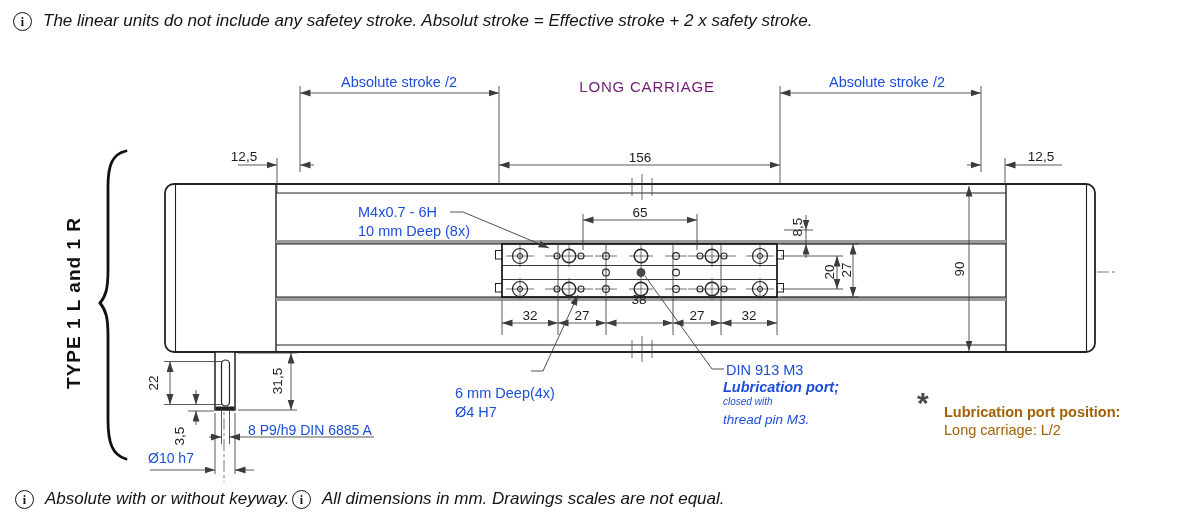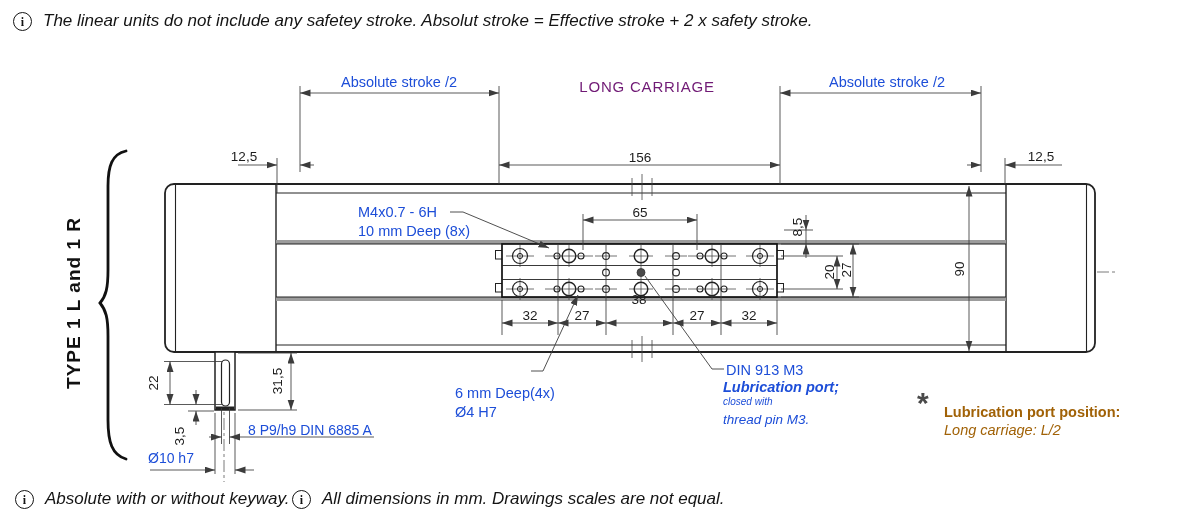--- a/index.html
+++ b/index.html
@@ -250,21 +250,21 @@
   <div class="txt lbl lube-bold" style="left:723px;top:379px;">Lubrication port;</div>
   <div class="txt lbl lube-it" style="left:723px;top:396px;font-size:10px;">closed with</div>
   <div class="txt lbl lube-it" style="left:723px;top:412px;font-size:13.5px;">thread pin M3.</div>
   <div class="txt lbl" style="left:248px;top:422px;font-size:14px;">8 P9/h9 DIN 6885 A</div>
   <div class="txt lbl" style="left:148px;top:450px;font-size:14px;">Ø10 h7</div>
 
   <div class="txt type-label rot" style="left:74px;top:303px;">TYPE 1 L and 1 R</div>
 
   <div class="txt asterisk" style="left:917px;top:390px;">*</div>
   <div class="txt foot foot-title" style="left:944px;top:403px;">Lubrication port position:</div>
-  <div class="txt foot" style="left:944px;top:421px;font-style:italic;">Long carriage: L/2</div>
+  <div class="txt foot" style="left:944px;top:421px;">Long carriage: L/2</div>
 
   <div class="txt note" style="left:15px;top:489px;">
     <span class="info-icon">i</span>
     <span>Absolute with or without keyway.</span>
   </div>
   <div class="txt note" style="left:292px;top:489px;">
     <span class="info-icon">i</span>
     <span>All dimensions in mm. Drawings scales are not equal.</span>
   </div>
 

